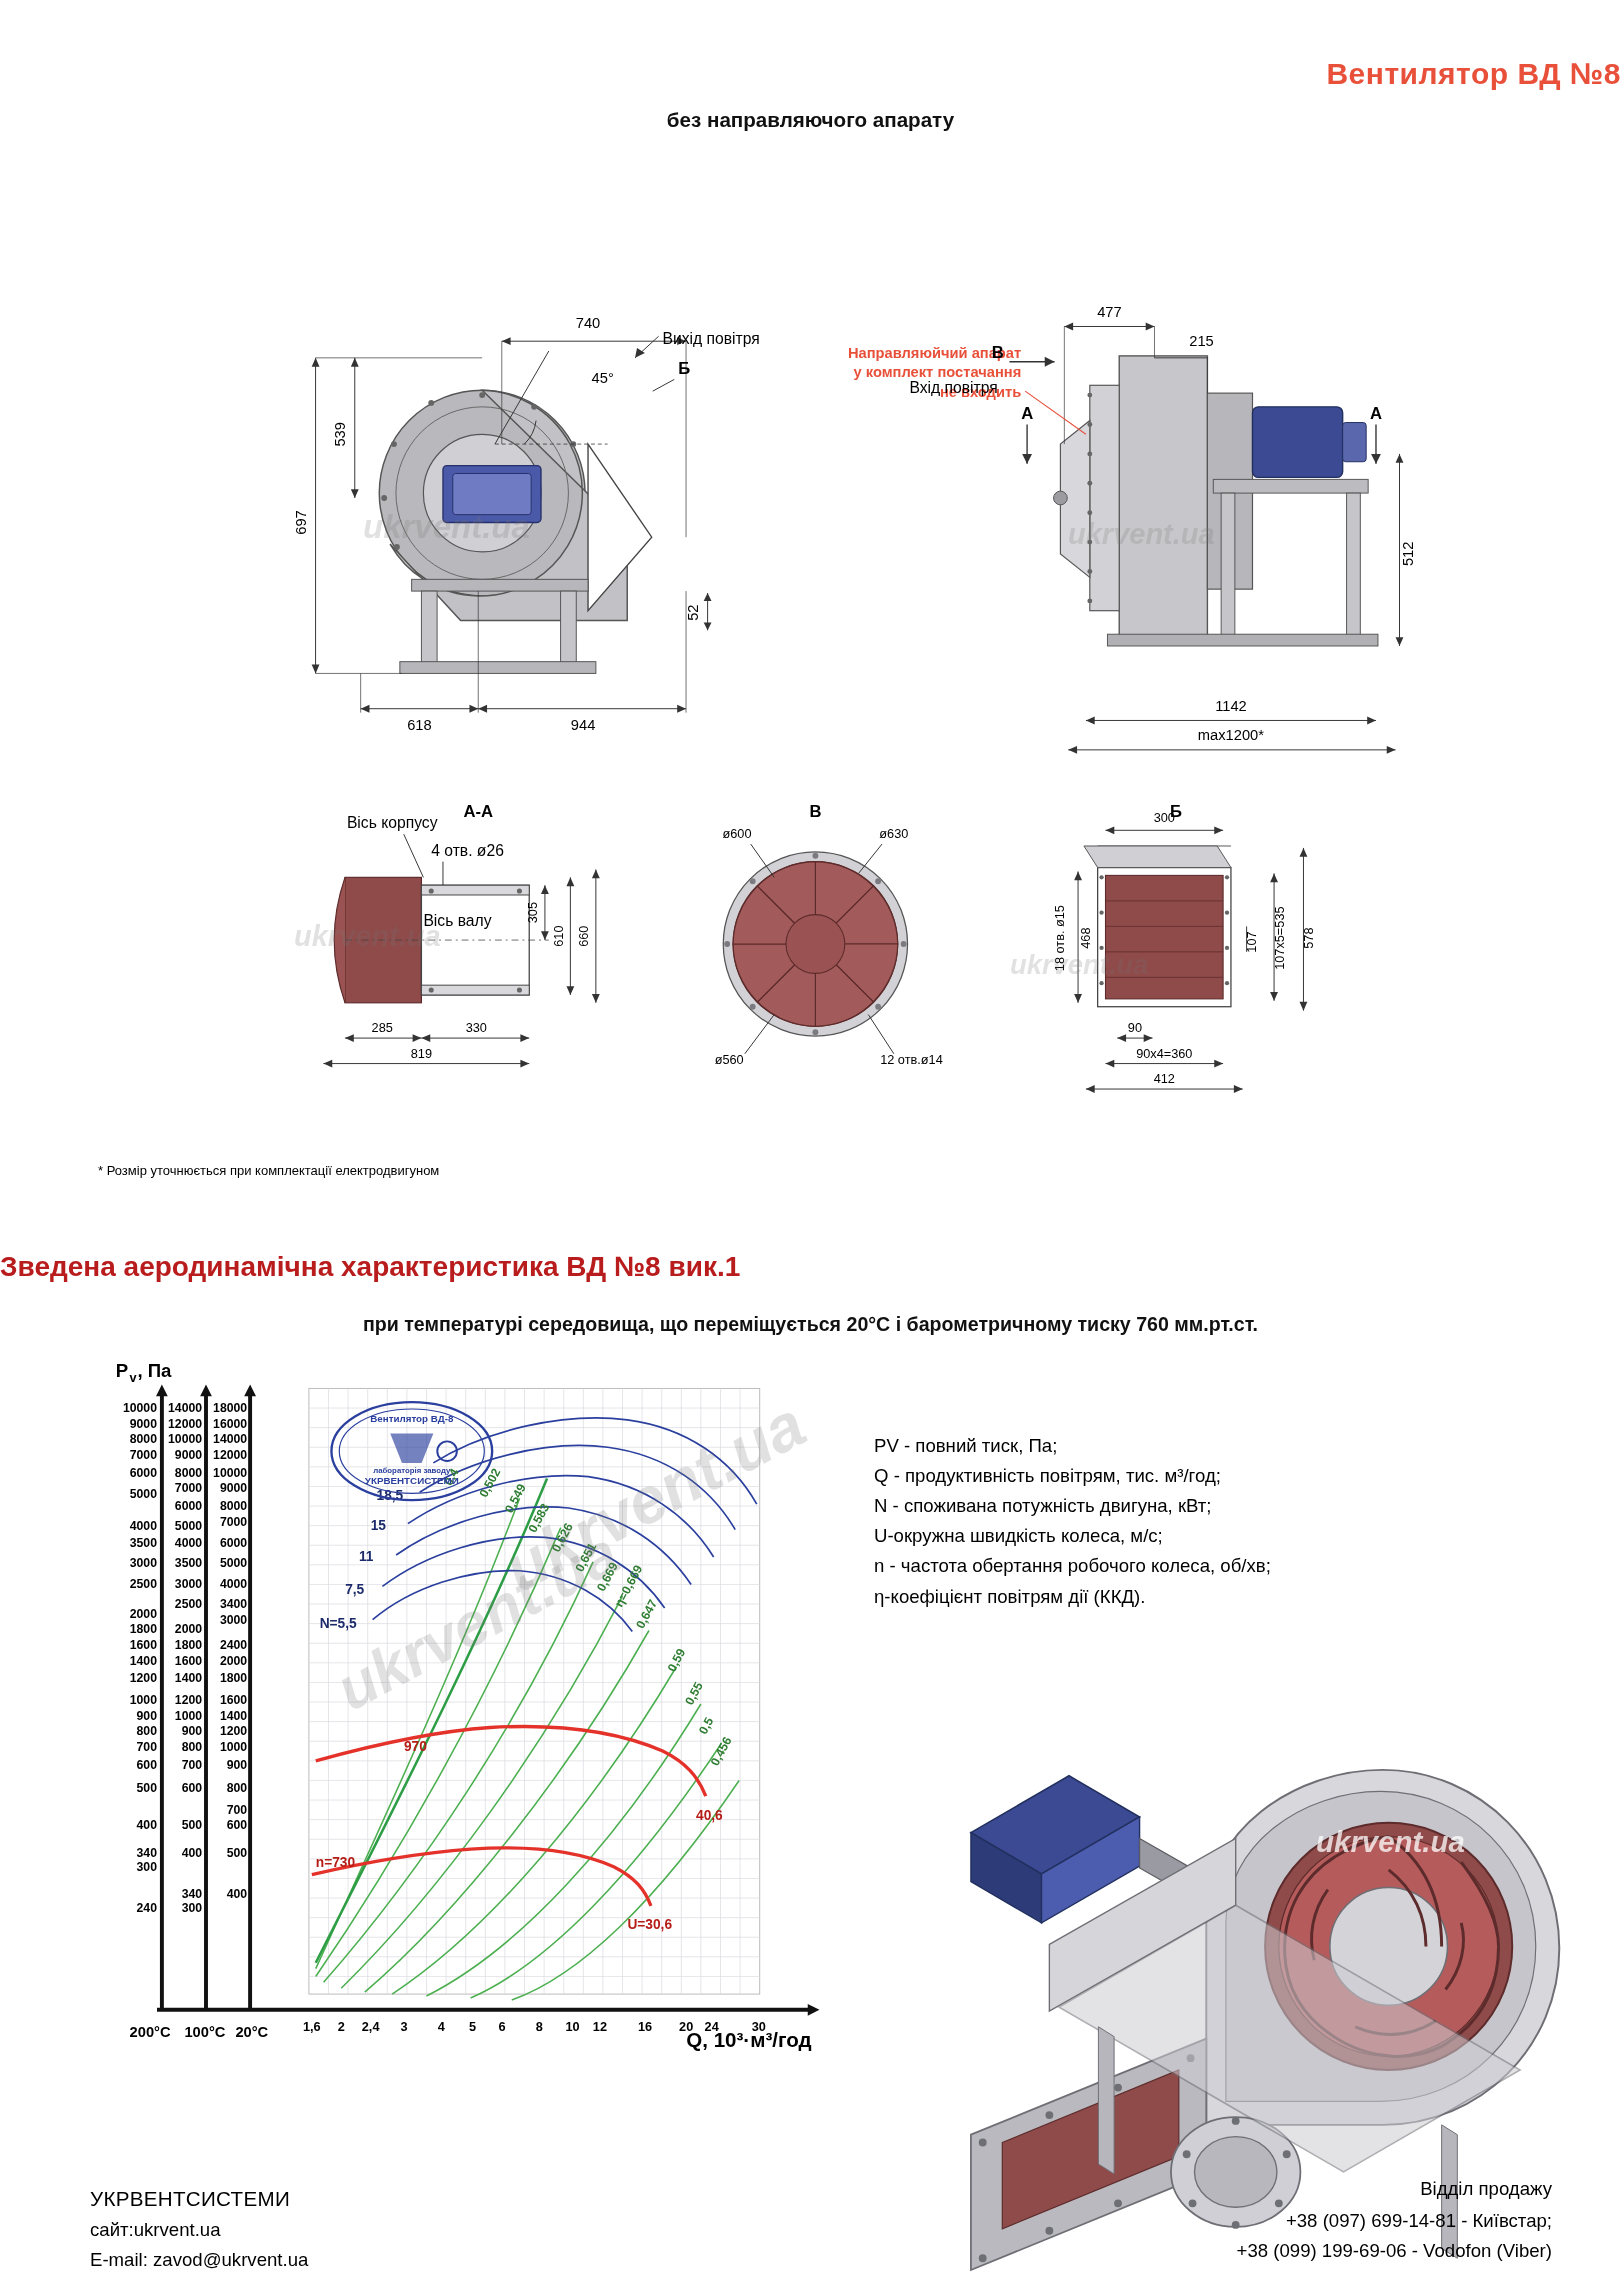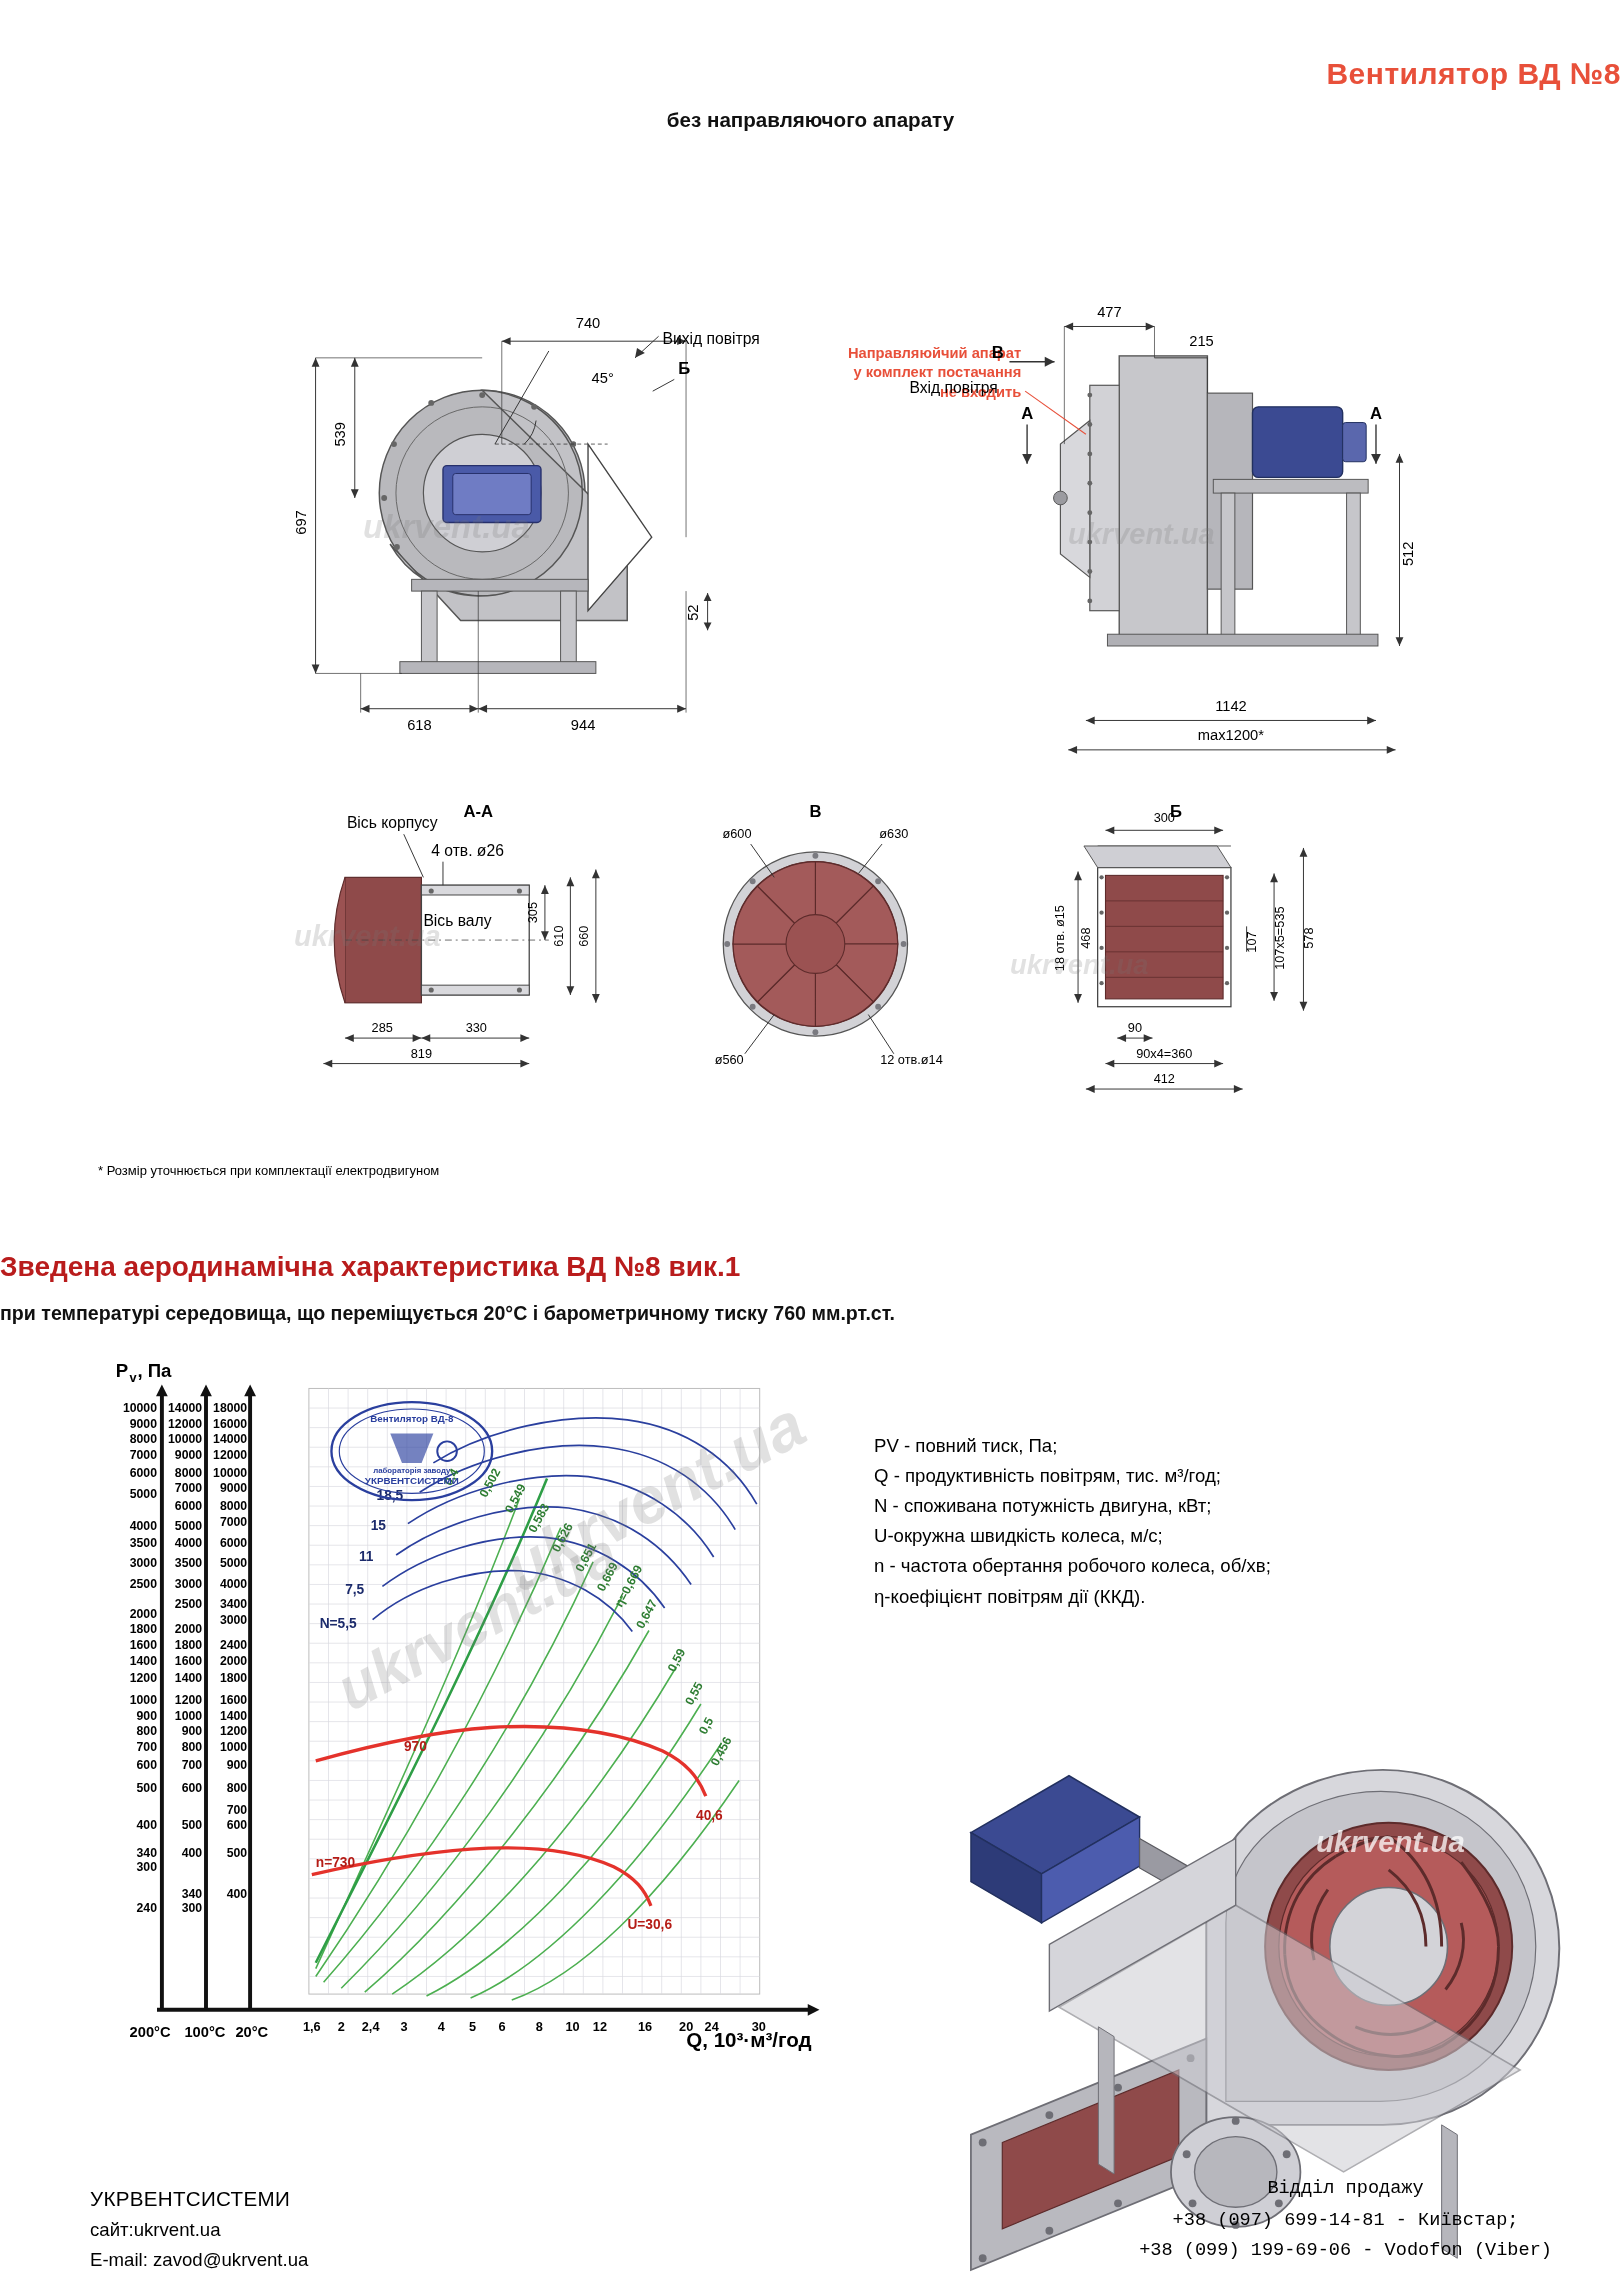--- a/index.html
+++ b/index.html
@@ -53,24 +53,25 @@
   }
 
   
   .sec-title {
     text-align:left;
     font-size:28px;
     font-weight:bold;
     color:#b91c1c;
   }
   .sec-sub {
+    text-align:center;
     font-size:19.6px;
     font-weight:bold;
     color:#111;
-    margin-top:8px;
+    margin-top:19px;
   }
 
   .note-star {
     position:absolute;
     left:98px; top:1106px;
     font-size:13px;
     color:#000;
   }
 
   
@@ -86,24 +87,23 @@
   .footer-left {
     position:absolute;
     left:90px; top:2125px;
     font-size:18.6px;
     line-height:1.62;
   }
   .footer-left .company { font-size:20.6px; letter-spacing:0.3px; }
   .footer-right {
     position:absolute;
     right:69px; top:2117px;
-    text-align:center;
+    text-align:right;
     font-size:18.6px;
     line-height:1.62;
-    font-family:Liberation Mono, monospace;
   }
   .footer-right .head { margin-bottom:2px; }
 
   
   .chart-wrap { position:absolute; left:59px; top:1304px; }
 </style>
 </head>
 <body>
 
 <div class="page">

